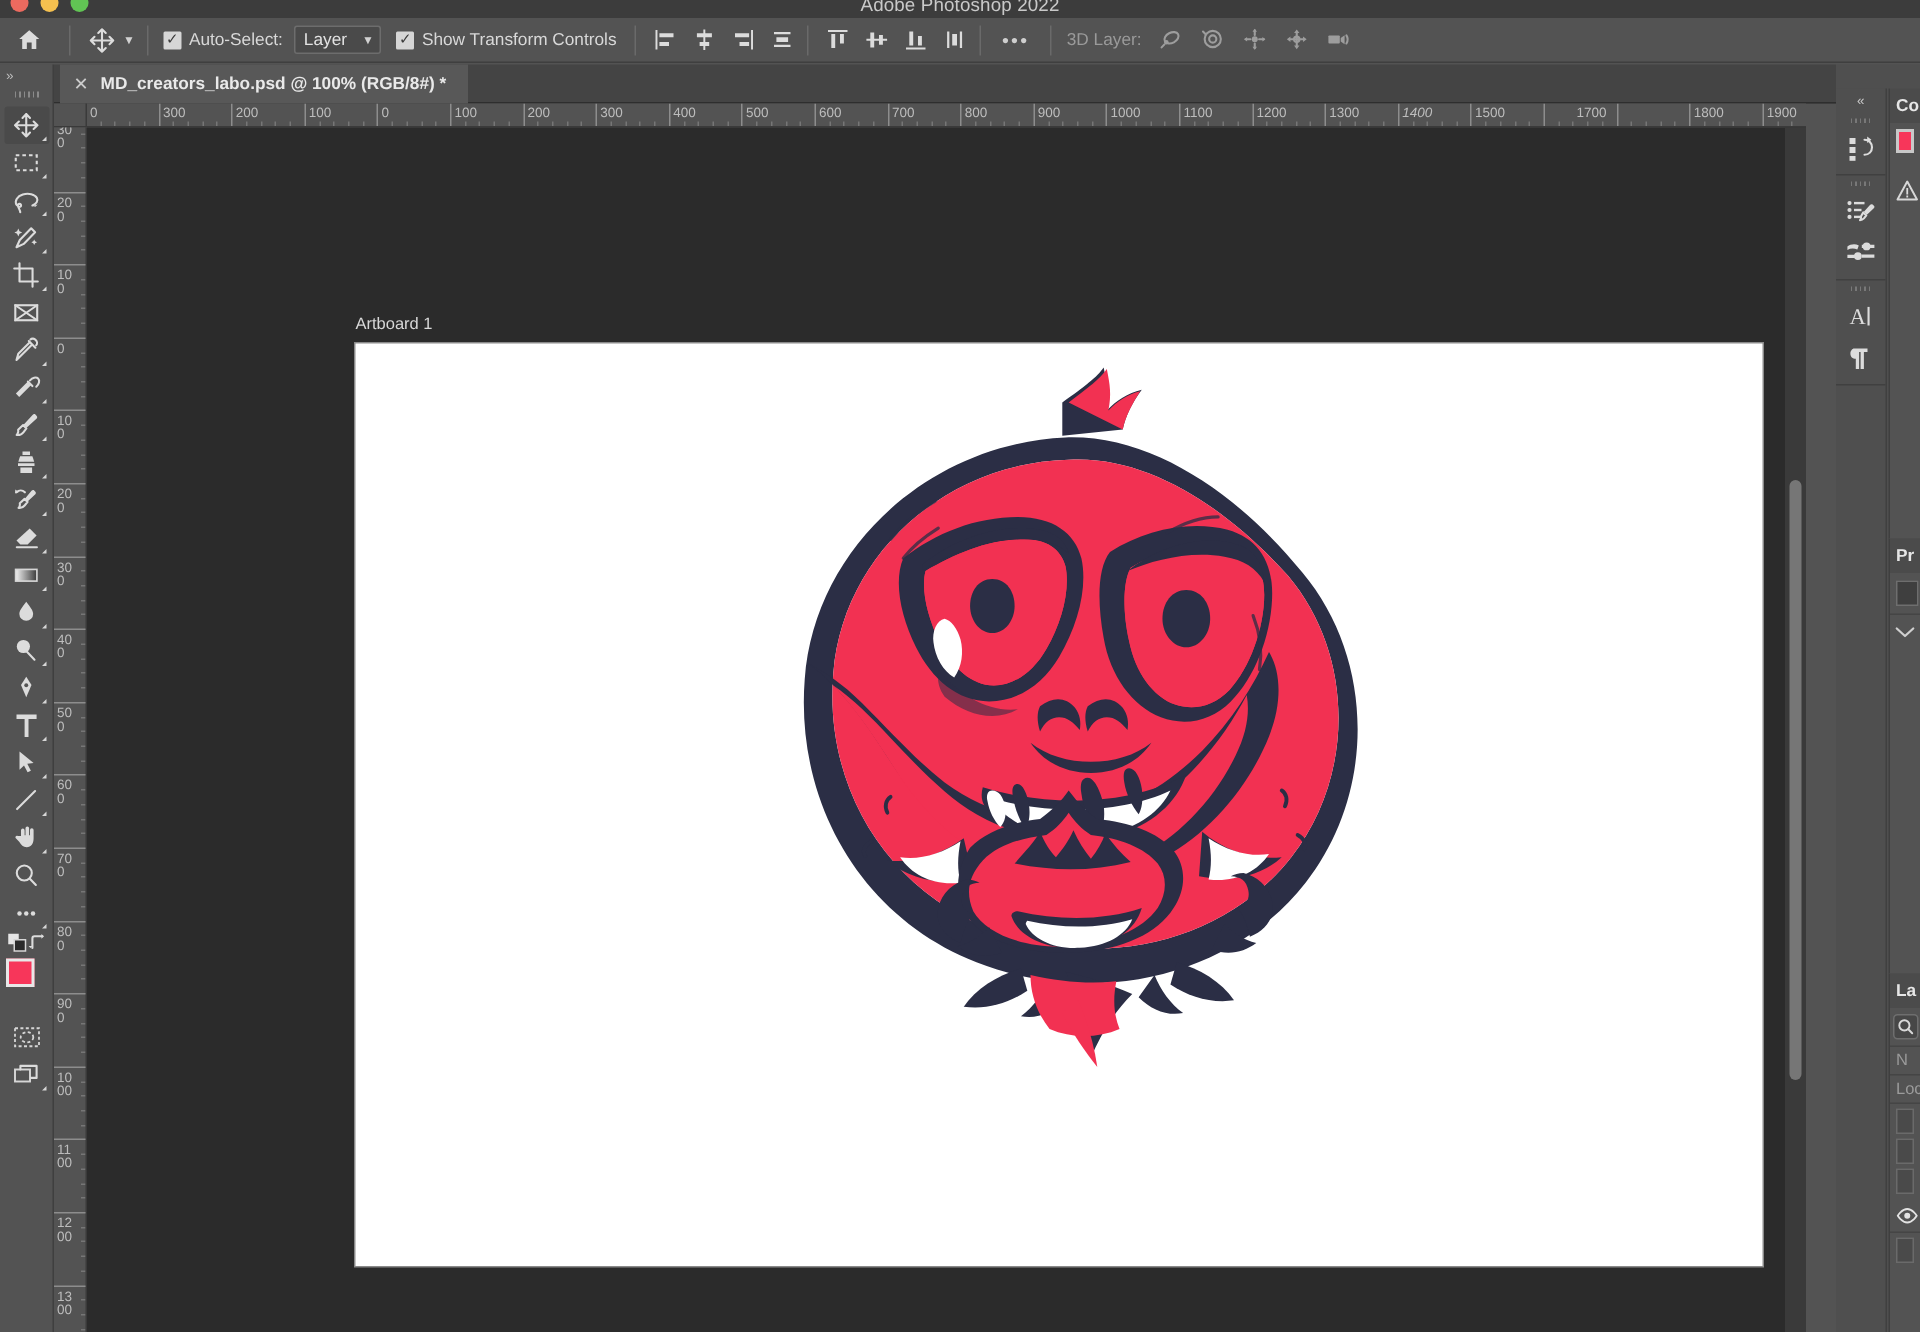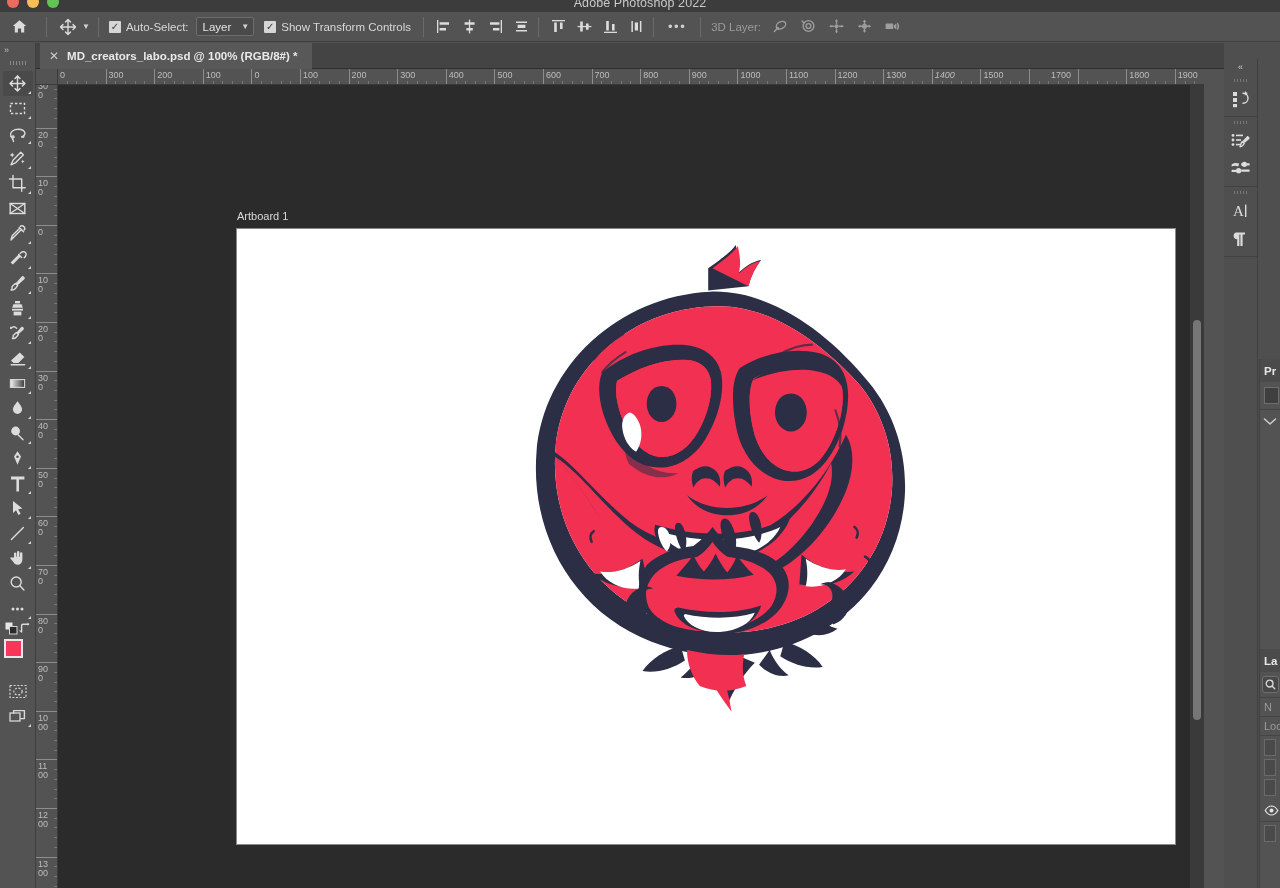--- a/index.html
+++ b/index.html
@@ -981,20 +981,36 @@
           </svg>
         </div>
         <div class="dock-ico">
           <svg width="20" height="18" viewBox="0 0 20 18">
             <path class="ico-f" d="M5 2.4h9v2.2h-2.4V16H9.4V4.6H8.4V16H6.2V9.2C4 9.2 2.6 7.8 2.6 5.8S4 2.4 5 2.4z"></path>
           </svg>
         </div>
       </div>
     </div>
 
+    <div class="panel" style="top:16px; height:300px;">
+      <div class="panel-hdr">Co</div>
+      <div class="panel-body" style="height:277px;">
+        <div class="pb-row">
+          <span class="clr-chip"></span>
+        </div>
+        <div class="pb-row" style="padding-top:14px;">
+          <span>
+            <svg width="15" height="14" viewBox="0 0 15 14">
+              <path d="M7.5 1 14 13H1z" fill="none" stroke="#d8d8d8" stroke-width="1.3" stroke-linejoin="round"></path>
+              <path class="ico-f" d="M6.9 5.4h1.2v4.2H6.9zM6.9 10.4h1.2v1.3H6.9z"></path>
+            </svg>
+          </span>
+        </div>
+      </div>
+    </div>
 
     <div class="panel" style="top:316px; height:290px;">
       <div class="panel-hdr">Pr</div>
       <div class="panel-body" style="height:267px;">
         <div class="prop-box"></div>
         <div class="sub-sep"></div>
         <div style="height:22px;display:flex;align-items:center;justify-content:center;">
           <svg width="14" height="9" viewBox="0 0 14 9">
               <path d="M1.5 2 7 7l5.5-5" fill="none" stroke="#cfcfcf" stroke-width="1.5" stroke-linecap="round" stroke-linejoin="round"></path>
             </svg>

